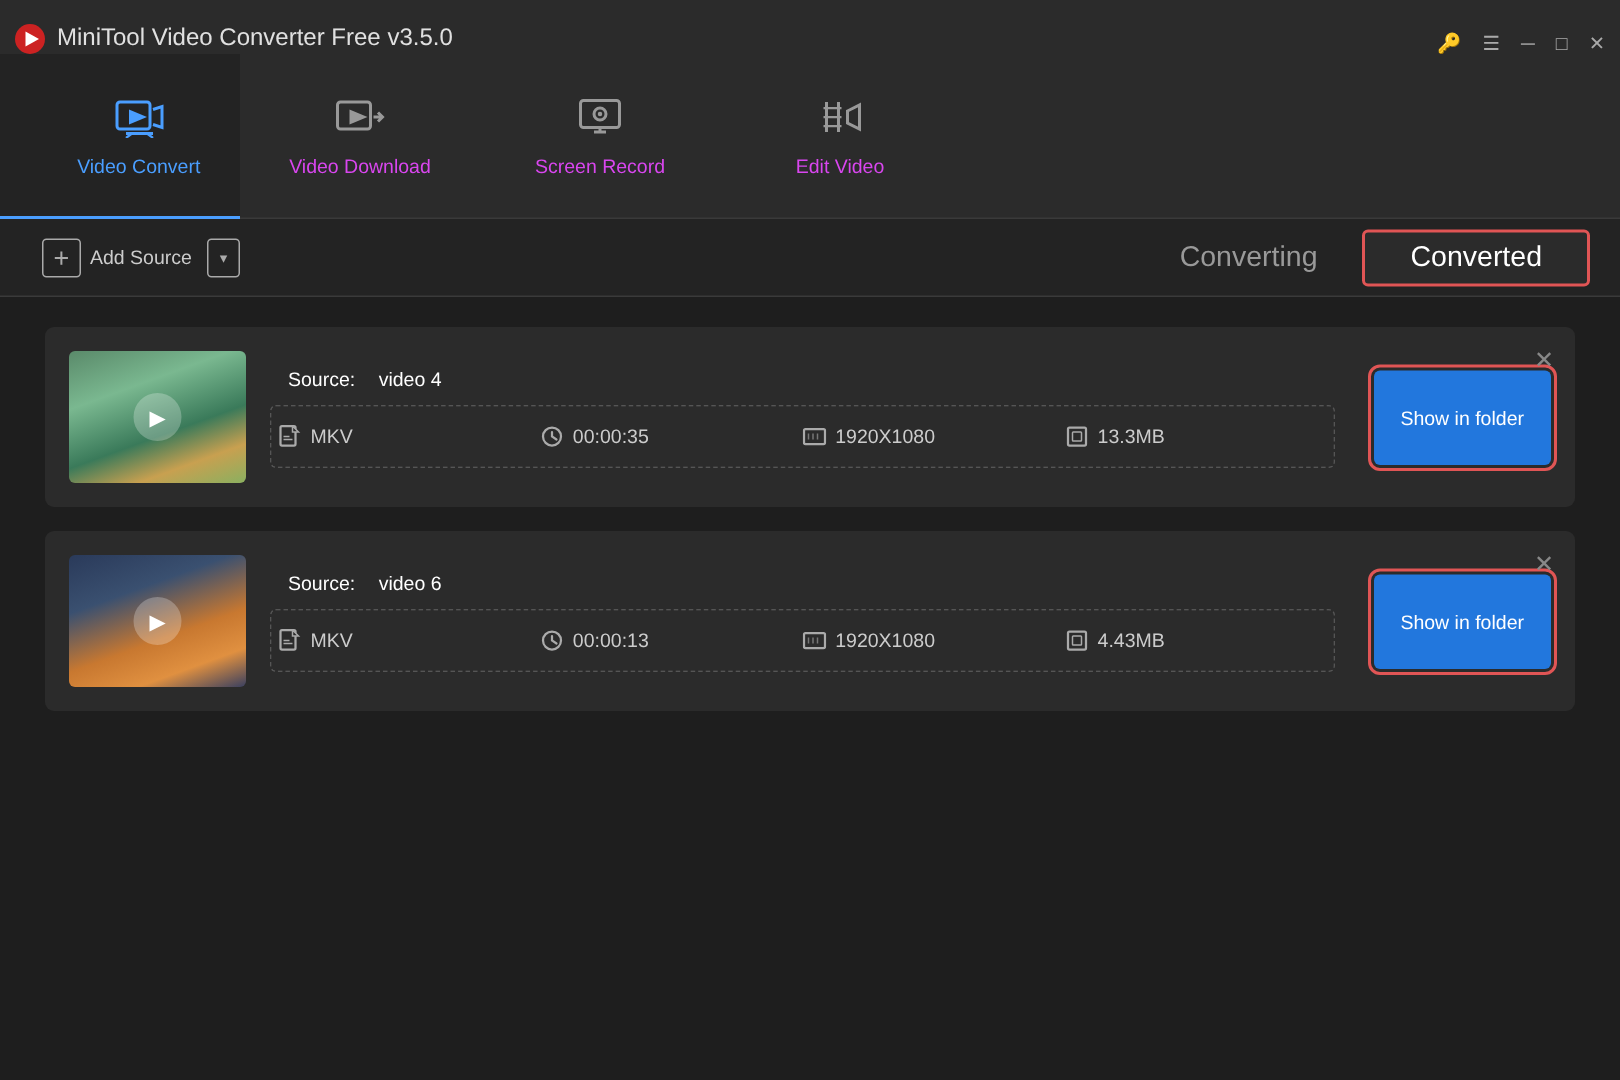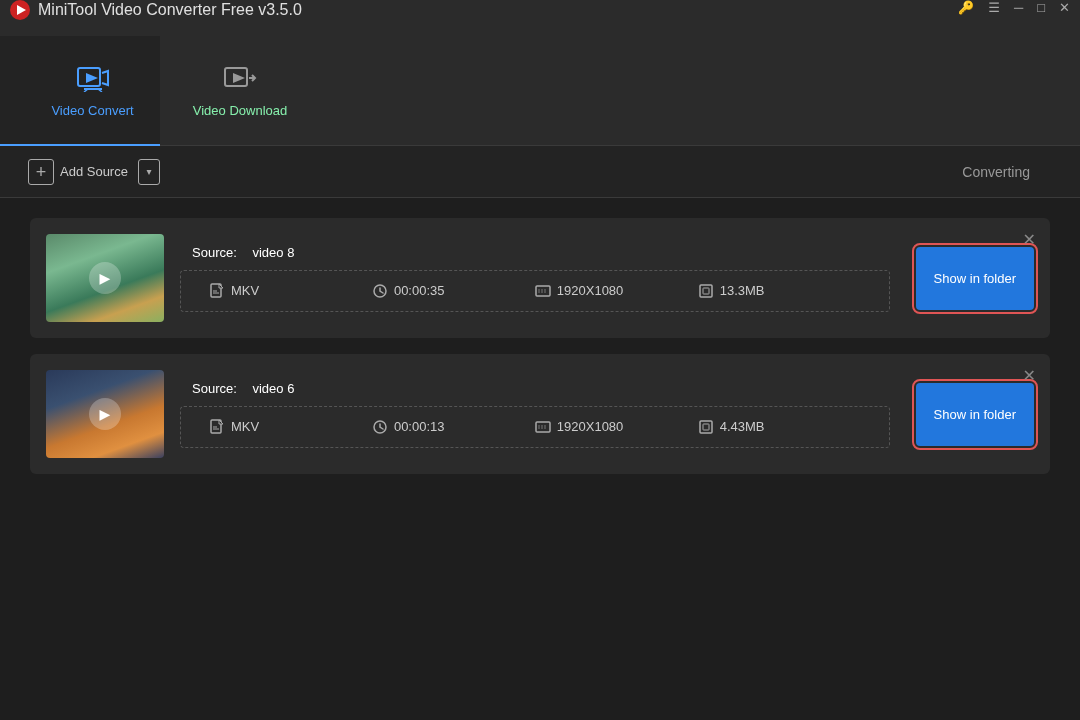--- a/index.html
+++ b/index.html
@@ -12,21 +12,21 @@
       overflow: hidden;
       user-select: none;
     }
 
     
     #titlebar {
       width: 100%;
       height: 36px;
       background: #2b2b2b;
       display: flex;
-      align-items: flex-start;
+      align-items: flex-end;
       padding: 0 10px;
       justify-content: space-between;
     }
     #titlebar-left {
       display: flex;
       align-items: center;
       gap: 8px;
     }
     #app-icon {
       width: 20px;
@@ -57,21 +57,21 @@
     }
     .nav-item {
       display: flex;
       flex-direction: column;
       align-items: center;
       justify-content: center;
       width: 160px;
       height: 110px;
       cursor: pointer;
       gap: 6px;
-      color: #86efac;
+      color: #d946ef;
       font-size: 13px;
       position: relative;
     }
     .nav-item.active {
       color: #4a9eff;
       background: #232323;
       padding-left: 25px;
     }
     .nav-item.active::after {
       content: '';
@@ -141,21 +141,21 @@
       align-items: center;
       margin-left: auto;
       gap: 0;
     }
     .tab-btn {
       padding: 6px 30px;
       background: transparent;
       border: none;
       color: #999;
       cursor: pointer;
-      font-size: 14px;
+      font-size: 19px;
       border-radius: 0;
       position: relative;
     }
     .tab-btn.active {
       color: #fff;
       background: #2b2b2b;
       border: 2px solid #e05555;
       border-radius: 4px;
     }
 
@@ -217,21 +217,21 @@
     }
     .card-source {
       font-size: 13px;
       color: #ccc;
     }
     .card-source span { color: #fff; margin-left: 12px; }
 
     .card-info-box {
       border: 1.5px dashed #555;
       border-radius: 4px;
-      padding: 12px 28px;
+      padding: 12px 4px;
       display: flex;
       align-items: center;
       gap: 0;
     }
     .info-item {
       display: flex;
       align-items: center;
       gap: 6px;
       color: #ccc;
       font-size: 13px;
@@ -303,47 +303,69 @@
     <span class="nav-icon">
       <svg width="34" height="28" viewBox="0 0 34 28" fill="none">
         <rect x="2" y="4" width="22" height="18" rx="2" stroke="#999" stroke-width="2" fill="none"></rect>
         <polygon points="10,9 22,14 10,19" fill="#999"></polygon>
         <path d="M26 14 L32 14 M29 11 L32 14 L29 17" stroke="#999" stroke-width="2"></path>
       </svg>
     </span>
     <span>Video Download</span>
   </div>
 
-
+  <div class="nav-item">
+    <span class="nav-icon">
+      <svg width="34" height="28" viewBox="0 0 34 28" fill="none">
+        <rect x="4" y="3" width="26" height="18" rx="2" stroke="#999" stroke-width="2" fill="none"></rect>
+        <circle cx="17" cy="12" r="4" stroke="#999" stroke-width="2" fill="none"></circle>
+        <circle cx="17" cy="12" r="1.5" fill="#999"></circle>
+        <path d="M13 24 L21 24 M17 21 L17 24" stroke="#999" stroke-width="2"></path>
+      </svg>
+    </span>
+    <span>Screen Record</span>
+  </div>
+
+  <div class="nav-item">
+    <span class="nav-icon">
+      <svg width="34" height="28" viewBox="0 0 34 28" fill="none">
+        <path d="M8 4 L8 24 M16 4 L16 24" stroke="#999" stroke-width="2"></path>
+        <path d="M6 8 L18 8 M6 14 L18 14 M6 20 L18 20" stroke="#999" stroke-width="1.5"></path>
+        <path d="M22 10 L30 6 L30 22 L22 18 Z" stroke="#999" stroke-width="2" fill="none"></path>
+      </svg>
+    </span>
+    <span>Edit Video</span>
+  </div>
 </div>
 
 <div id="toolbar">
   <button id="add-files-btn">
     <div id="add-files-icon">
       <span style="font-size:18px;line-height:1;color:#aaa;">+</span>
     </div>
     <span>Add Source</span>
   </button>
   <div id="add-files-dropdown">▾</div>
 
   <div class="tab-group">
     <button class="tab-btn">Converting</button>
+    <button class="tab-btn active">Converted</button>
   </div>
 </div>
 
 <div id="main">
 
   <div class="convert-card">
     <div class="card-thumb thumb-video4">
       <div class="play-icon">▶</div>
     </div>
     <div class="card-content">
       <div class="card-source">
         <span>Source:</span>
-        <span>video 8</span>
+        <span>video 4</span>
       </div>
       <div class="card-info-box">
         <div class="info-item">
           <svg width="16" height="16" viewBox="0 0 16 16" fill="none">
             <rect x="2" y="1" width="10" height="13" rx="1" stroke="#aaa" stroke-width="1.5"></rect>
             <path d="M10 1 L14 5 L10 5 L10 1" stroke="#aaa" stroke-width="1" fill="#2b2b2b"></path>
             <path d="M4 8 L8 8 M4 10 L10 10" stroke="#aaa" stroke-width="1"></path>
           </svg>
           <span>MKV</span>
         </div>

